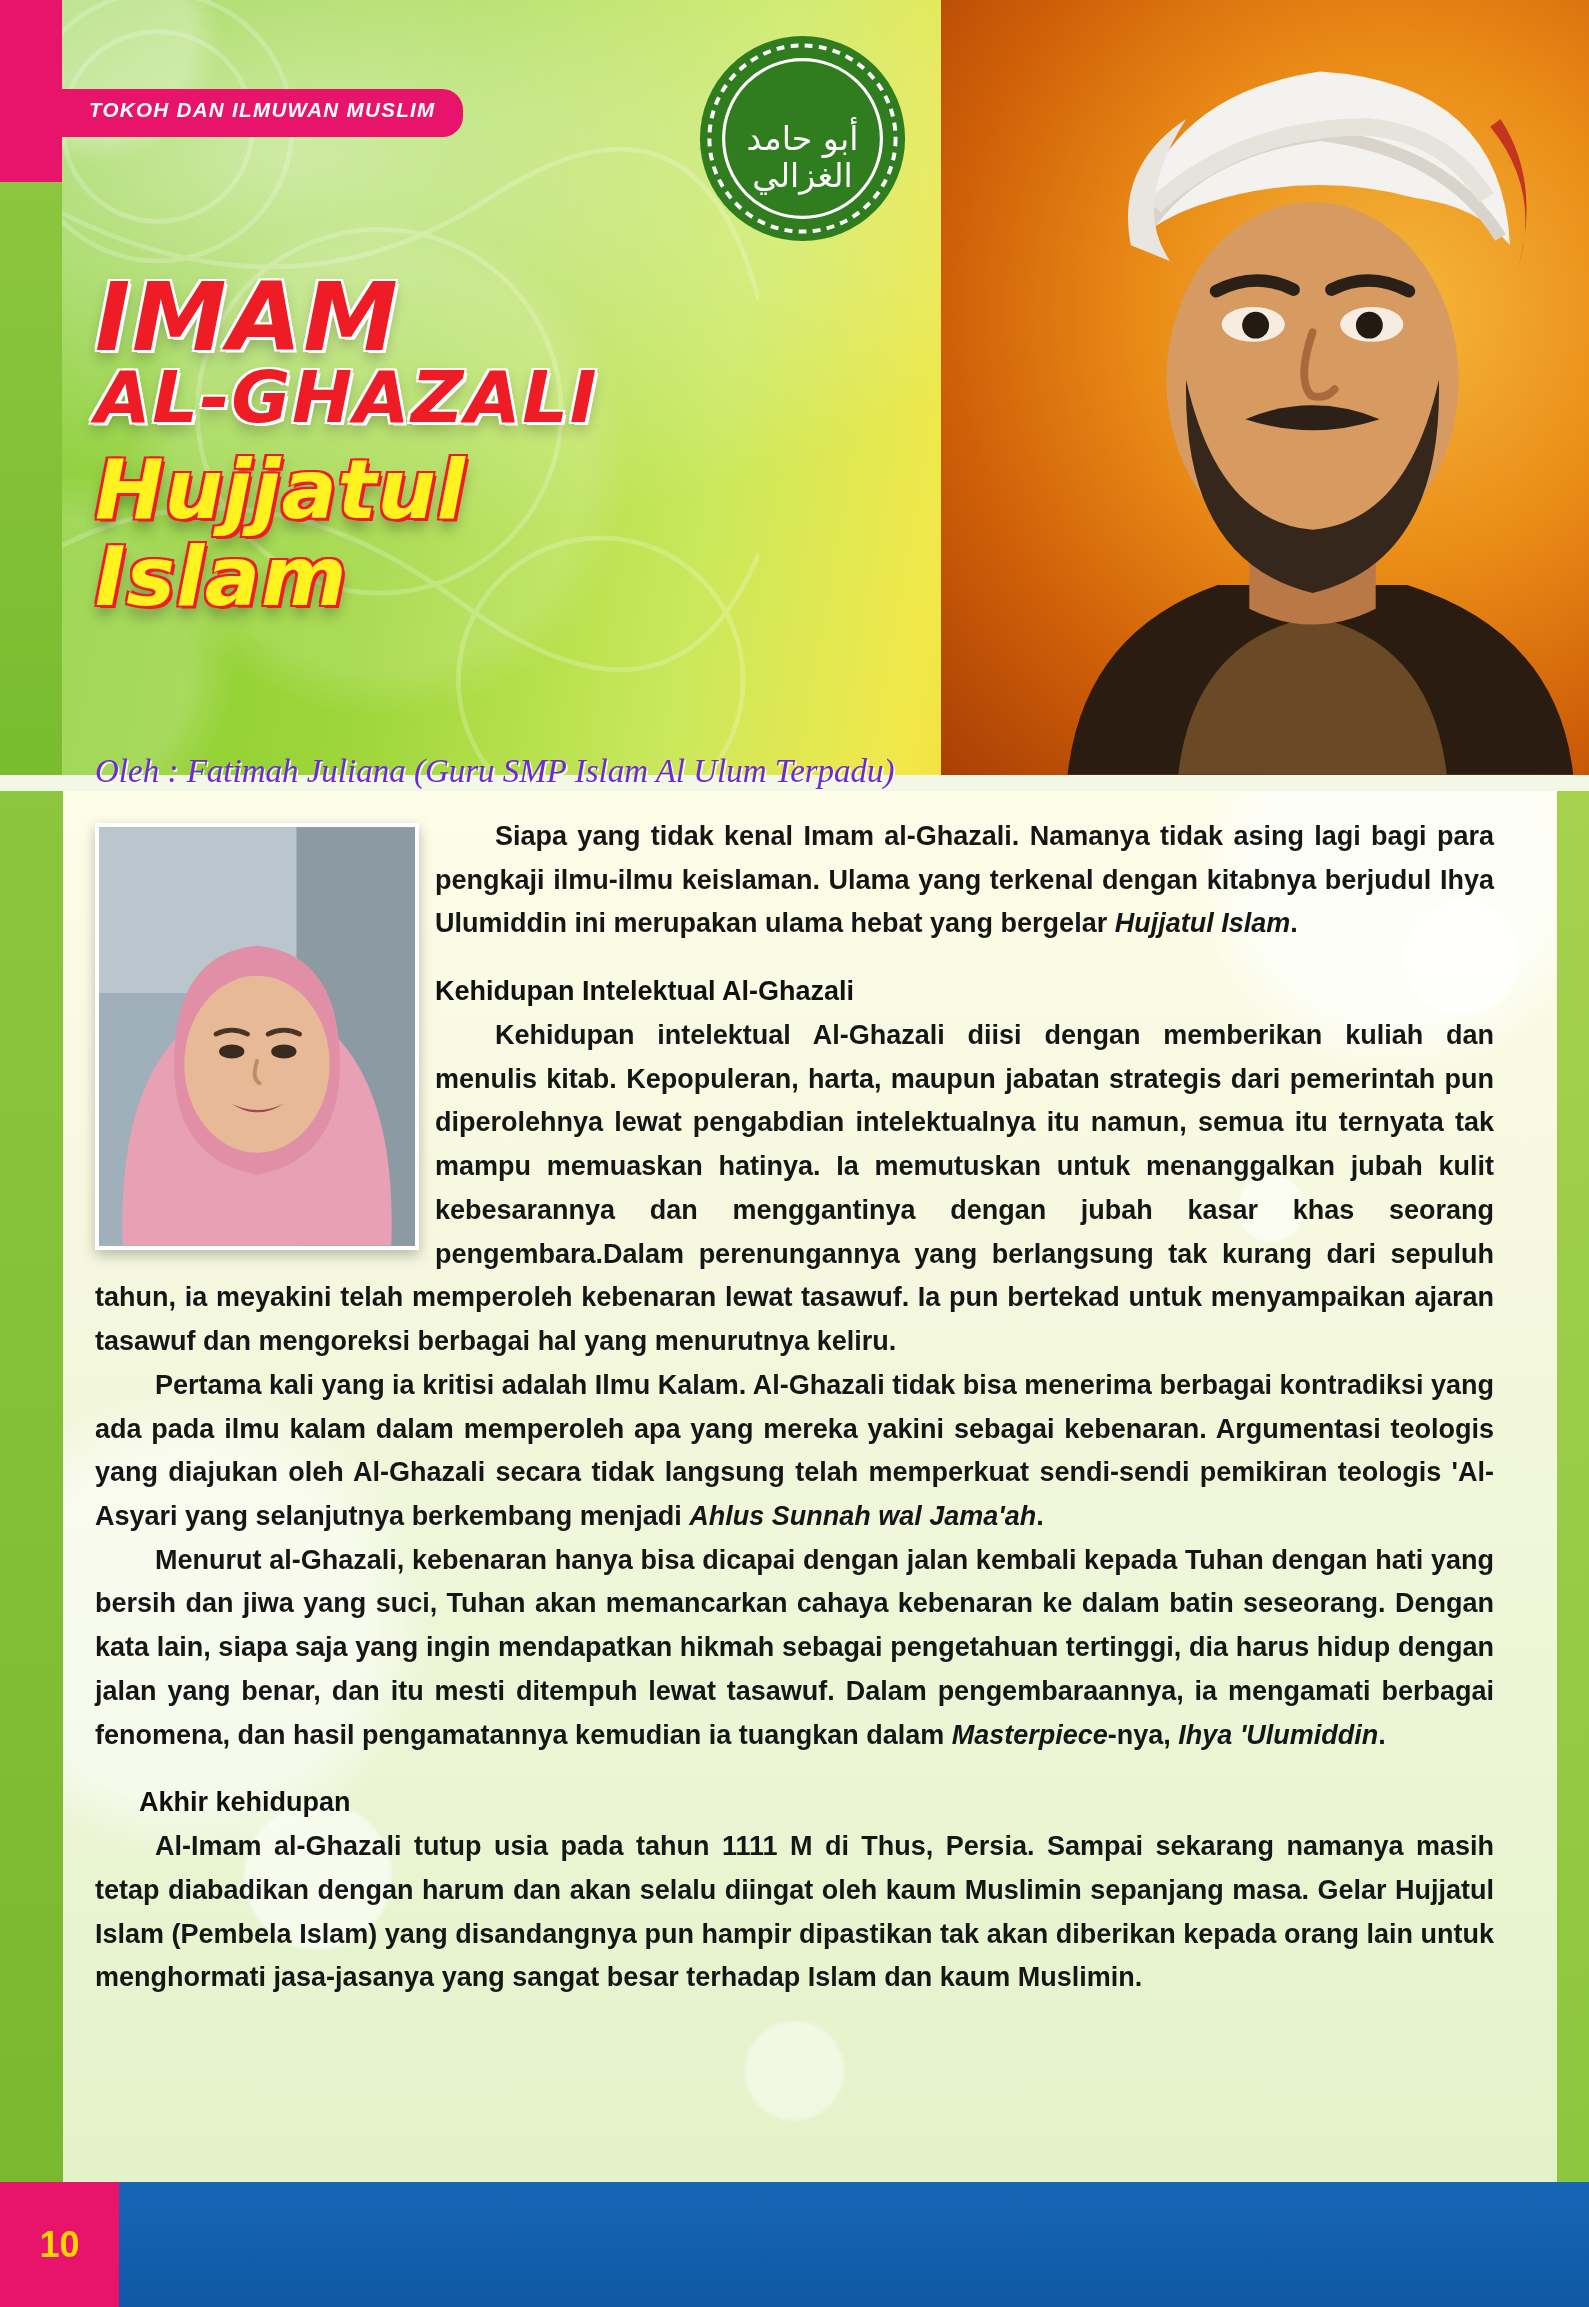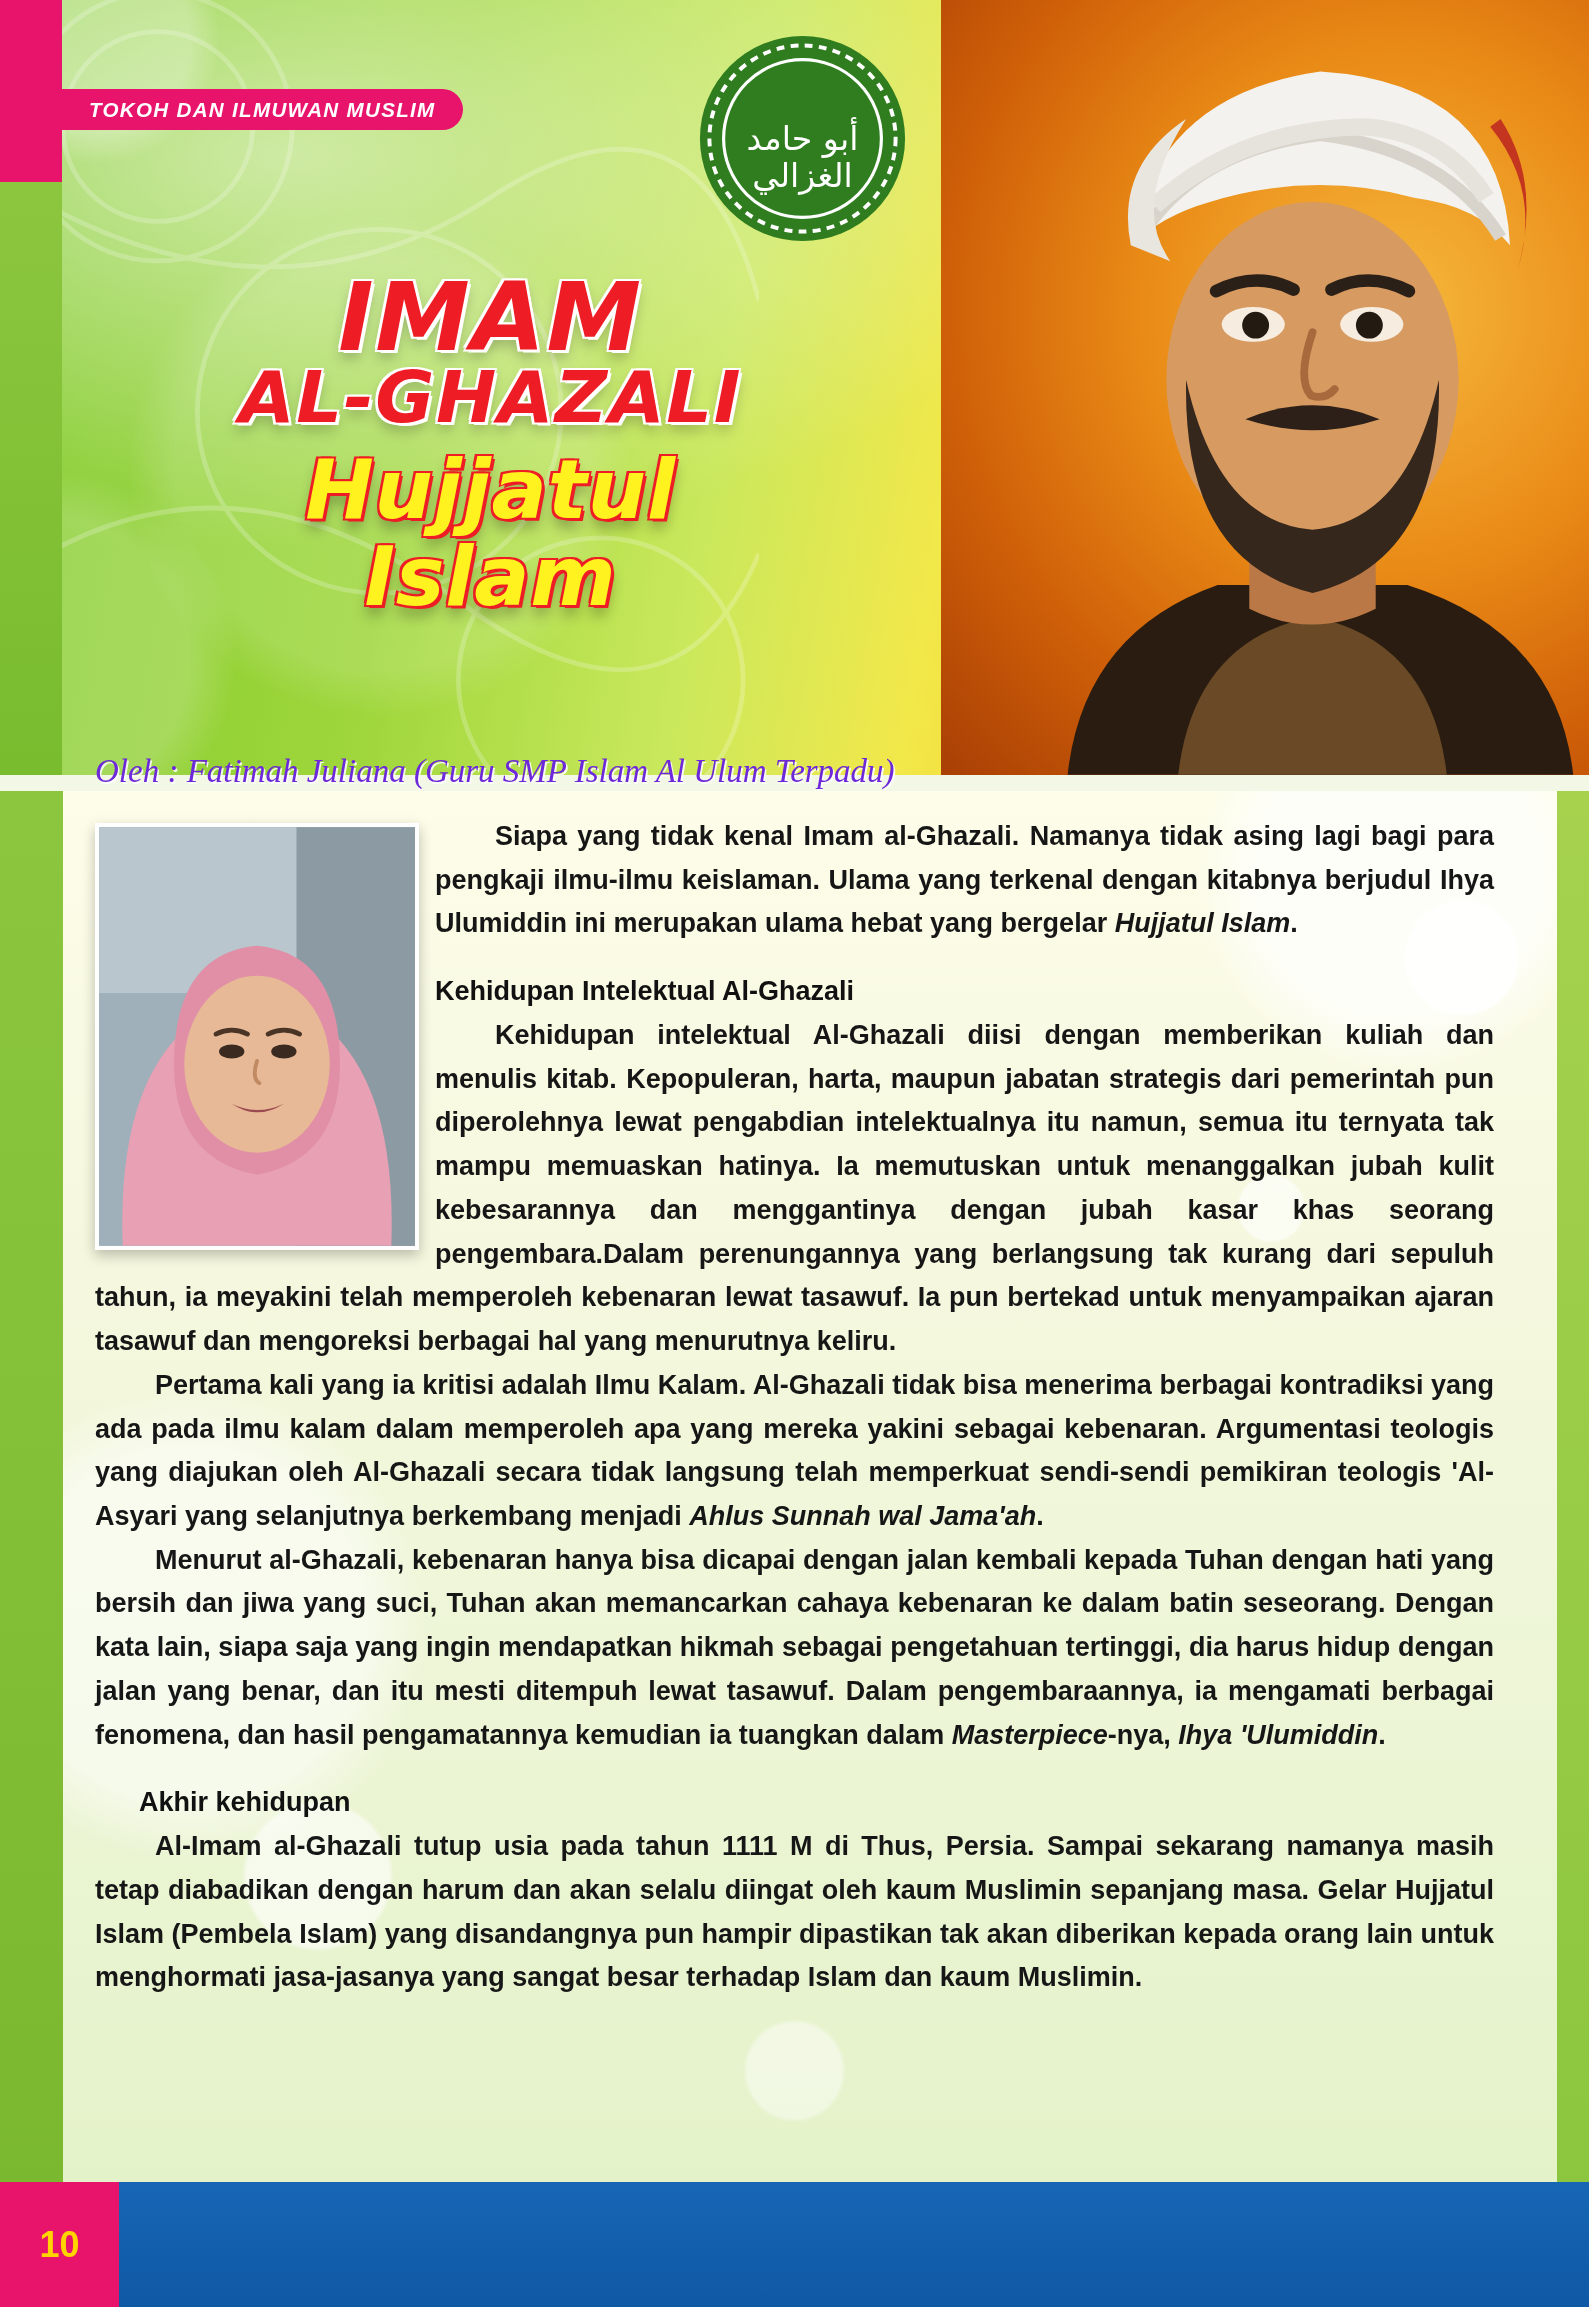--- a/index.html
+++ b/index.html
@@ -51,21 +51,21 @@
   .hero-arabesque {
     position: absolute;
     left: 47px; top: 0; width: 712px; height: 775px;
     opacity: .22;
   }
 
   .ribbon {
     position: absolute;
     left: 62px; top: 89px;
     height: 41px;
-    padding: 0 27px 0 27px;
+    padding: 0 27px 7px 27px;
     display: flex;
     align-items: center;
     background: #e8136b;
     border-radius: 0 20.6px 20.6px 0;
     color: #ffffff;
     font-size: 20.6px;
     font-weight: bold;
     letter-spacing: 1.3px;
     font-style: italic;
     white-space: nowrap;
@@ -86,21 +86,21 @@
   .portrait-face {
     position: absolute;
     left: 95px; top: 8px;
     width: 553px; height: 767px;
   }
 
   .title-block {
     position: absolute;
     left: 95px; top: 269px;
     width: 791px;
-    text-align: center;
+    text-align: left;
   }
   .title-imam, .title-ghazali {
     font-family: "DejaVu Sans", sans-serif;
     font-weight: bold;
     font-style: italic;
     color: #ee1c24;
     line-height: 1.02;
     letter-spacing: 1.6px;
     text-shadow:
       3.2px 3.2px 0 #ffffff, -2.4px -2.4px 0 #ffffff, 2.4px -2.4px 0 #ffffff, -2.4px 2.4px 0 #ffffff,

